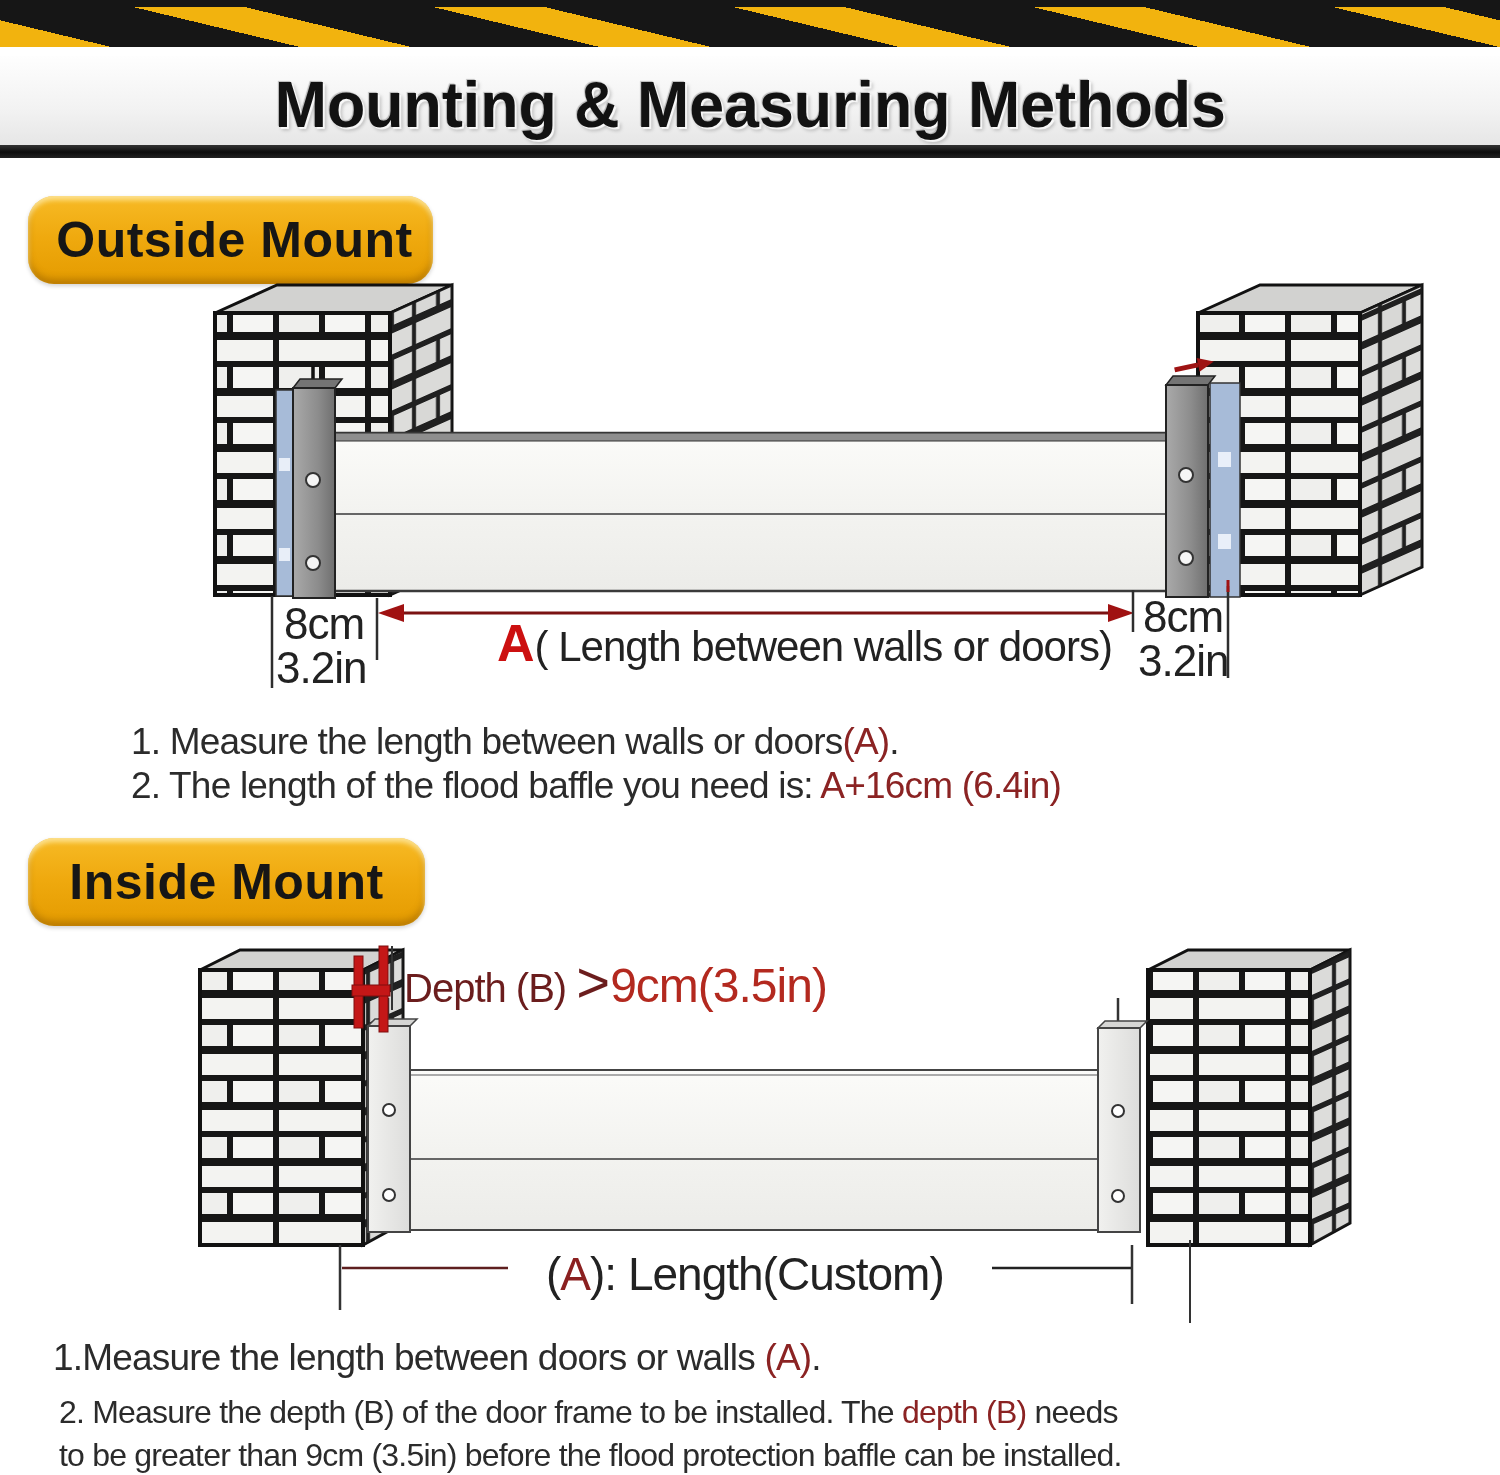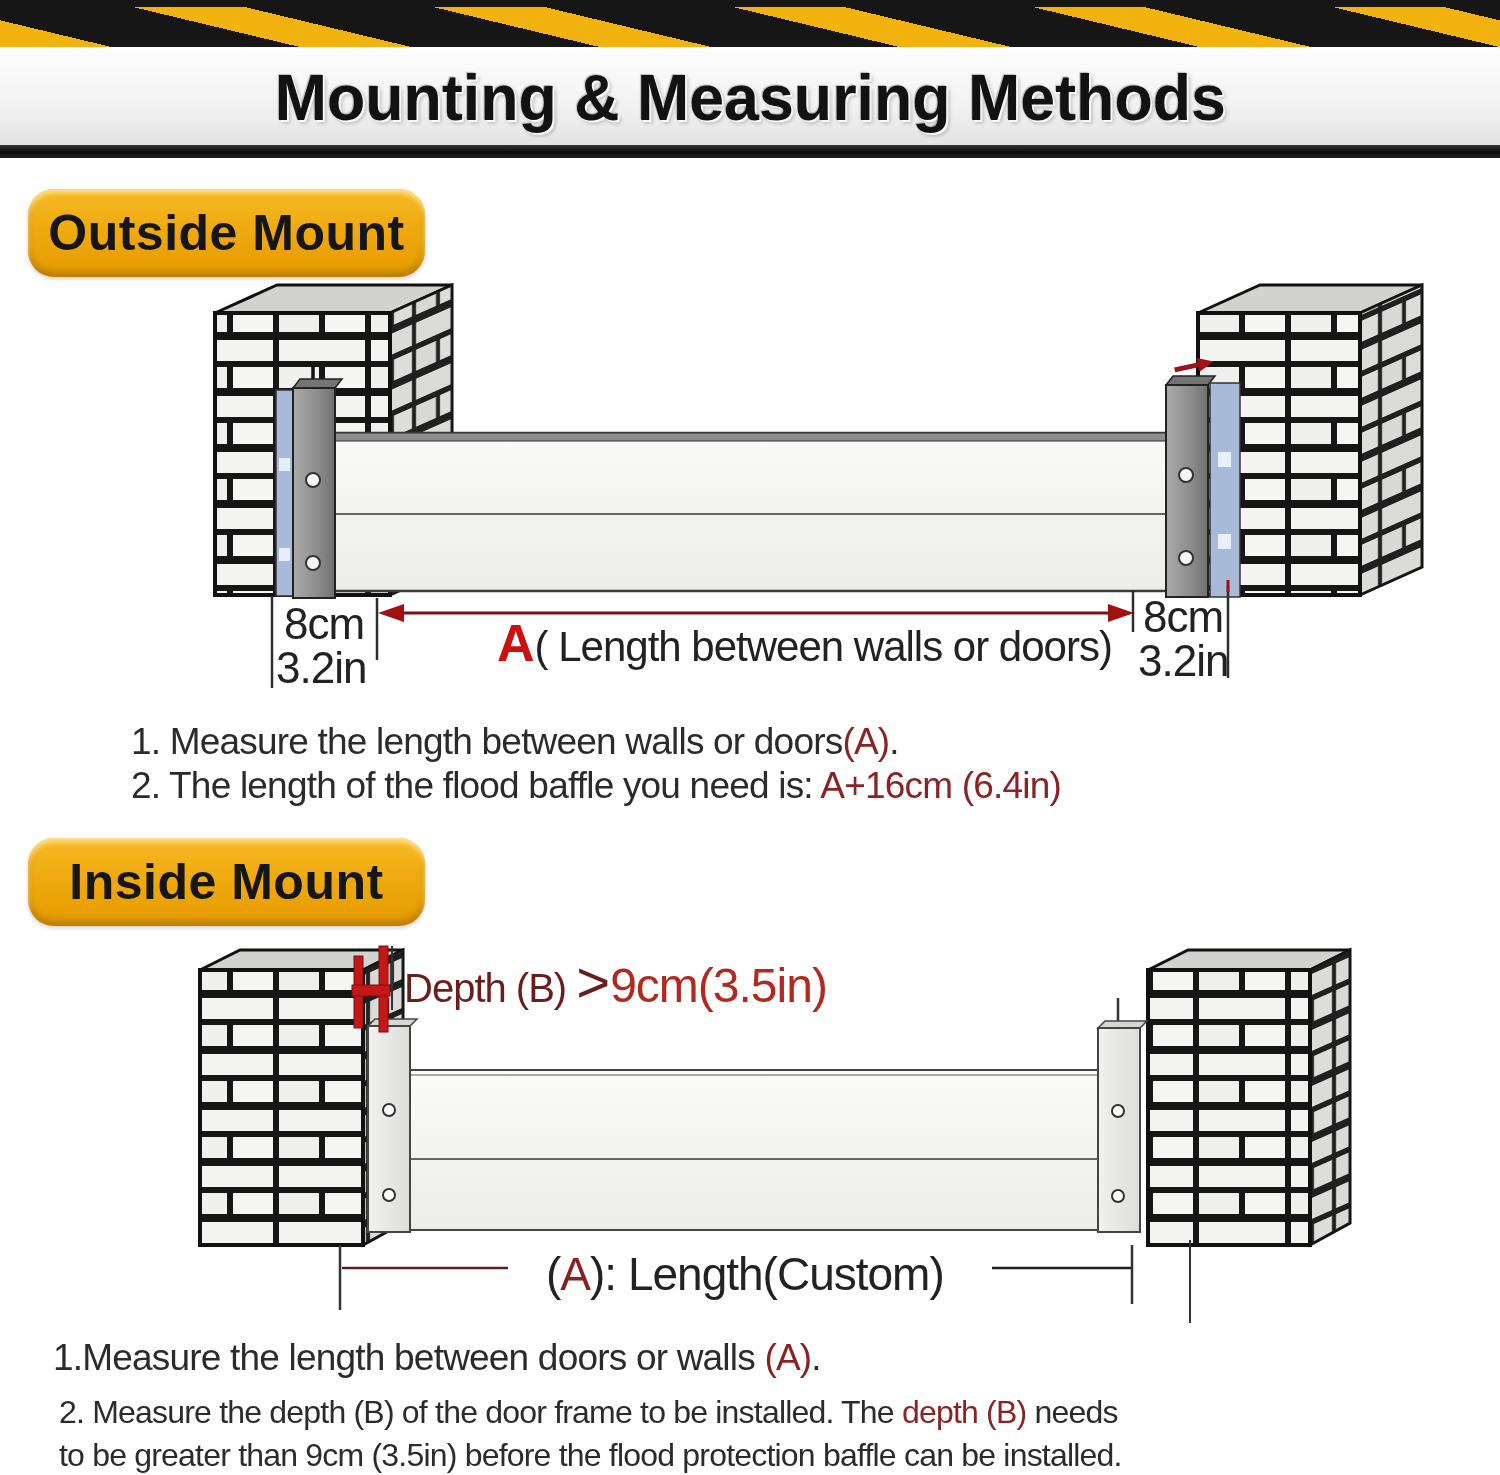--- a/index.html
+++ b/index.html
@@ -9,42 +9,42 @@
   }
   
   .hazard-tape{
     position:absolute;top:0;left:0;width:1500px;height:47px;
     background:
       linear-gradient(180deg,#161616 0 7px, rgba(0,0,0,0) 7px),
       repeating-linear-gradient(13.5deg,#F2B30E 0 26px,#161616 26px 70px);
   }
   
   .title-band{
-    position:absolute;top:49px;left:0;width:1500px;height:98px;
+    position:absolute;top:56px;left:0;width:1500px;height:98px;
     background:linear-gradient(180deg,#FEFEFE 0%,#F2F2F2 55%,#E3E3E3 100%);
     display:flex;align-items:center;justify-content:center;
   }
   .title{
     margin:0;font-size:64px;font-weight:bold;color:#121212;letter-spacing:0px;
     transform:scaleX(0.98);
     text-shadow:2px 2px 1px rgba(255,255,255,0.9), -1px -1px 1px rgba(0,0,0,0.25), 3px 3px 4px rgba(0,0,0,0.25);
   }
   .title-divider{
     position:absolute;top:145px;left:0;width:1500px;height:13px;
     background:linear-gradient(180deg,#333 0%,#0d0d0d 55%,#222 100%);
   }
   
   .badge{
     position:absolute;left:28px;width:397px;height:88px;border-radius:26px;
     background:linear-gradient(180deg,#F7BA25 0%,#EFA90E 48%,#E49B00 100%);
     box-shadow:inset 0 4px 5px rgba(255,236,170,0.8), inset 0 -5px 7px rgba(135,85,0,0.45), 0 2px 4px rgba(0,0,0,0.18);
     display:flex;align-items:center;justify-content:center;
   }
   .badge span{font-size:50px;font-weight:600;color:#161616;letter-spacing:0.5px;}
-  .badge-outside{top:189px;}
+  .badge-outside{top:196px;padding-left:8px;}
   .badge-inside{top:838px;}
   
   .diagram{position:absolute;left:0;display:block;}
   .diagram-outside{top:280px;}
   .diagram-inside{top:938px;}
   .dim-text{font-family:"Liberation Sans", sans-serif;letter-spacing:-1px;}
   
   .step{
     position:absolute;margin:1px;font-size:37px;color:#2B2B2B;letter-spacing:-0.8px;white-space:nowrap;
   }

